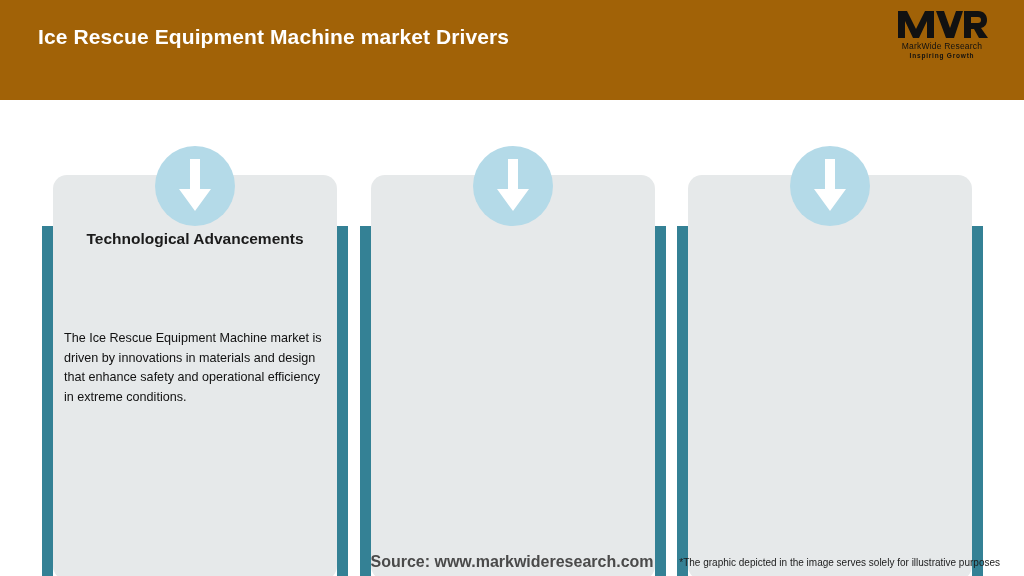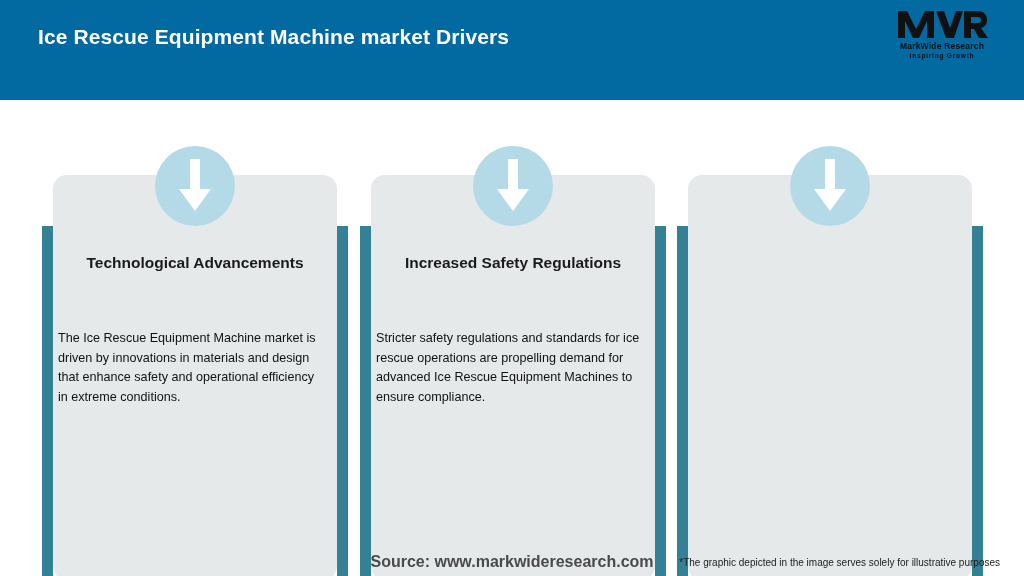--- a/index.html
+++ b/index.html
@@ -15,21 +15,21 @@
     position: relative;
   }
 
   
   .header {
     position: absolute;
     left: 0;
     top: 0;
     width: 1024px;
     height: 100px;
-    background: #0369a1;
+    background: #a16207;
     box-sizing: border-box;
   }
   .header-title {
     position: absolute;
     left: 38px;
     top: 25px;
     font-size: 21px;
     font-weight: bold;
     color: #ffffff;
     letter-spacing: 0.1px;
@@ -47,21 +47,21 @@
   }
   .logo-mark {
     display: block;
     margin: 0 auto;
     width: 92px;
     height: 32px;
   }
   .logo-name {
     display: block;
     font-size: 8.5px;
-    font-weight: bold;
+    font-weight: normal;
     color: #111111;
     letter-spacing: 0.2px;
     margin-top: 1px;
     white-space: nowrap;
   }
   .logo-tag {
     display: block;
     font-size: 6.5px;
     font-weight: bold;
     color: #111111;
@@ -129,32 +129,32 @@
     position: absolute;
     left: 22px;
     top: 13px;
     width: 36px;
     height: 55px;
   }
 
   .card-heading {
     position: absolute;
     left: 11px;
-    top: 108px;
+    top: 84px;
     width: 284px;
     text-align: center;
     font-size: 15.5px;
     font-weight: bold;
     color: #1b1b1b;
     padding: 0 8px;
     box-sizing: border-box;
   }
   .card-body {
     position: absolute;
-    left: 16px;
+    left: 22px;
     top: 183px;
     width: 264px;
     font-size: 12.6px;
     line-height: 19.5px;
     color: #111111;
     text-align: left;
   }
 
   
   .footer-source {
@@ -208,22 +208,20 @@
   </div>
 
   <div class="card-group g1">
     <div class="frame"></div>
     <div class="panel"></div>
     <div class="badge">
       <svg viewBox="0 0 36 55">
         <path d="M13 0 L23 0 L23 30 L34 30 L18 52 L2 30 L13 30 Z" fill="#ffffff"></path>
       </svg>
     </div>
-    <div class="card-heading">Increased Safety Regulations</div>
-    <div class="card-body">Stricter safety regulations and standards for ice rescue operations are propelling demand for advanced Ice Rescue Equipment Machines to ensure compliance.</div>
   </div>
 
   <div class="card-group g2">
     <div class="frame"></div>
     <div class="panel"></div>
     <div class="badge">
       <svg viewBox="0 0 36 55">
         <path d="M13 0 L23 0 L23 30 L34 30 L18 52 L2 30 L13 30 Z" fill="#ffffff"></path>
       </svg>
     </div>

